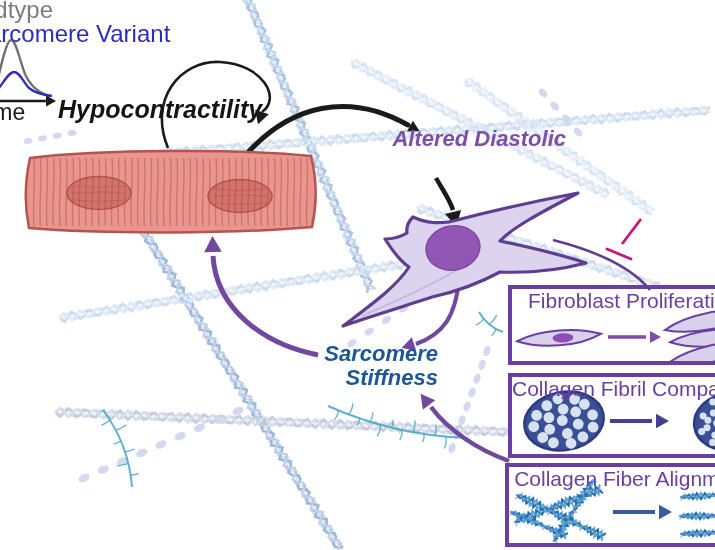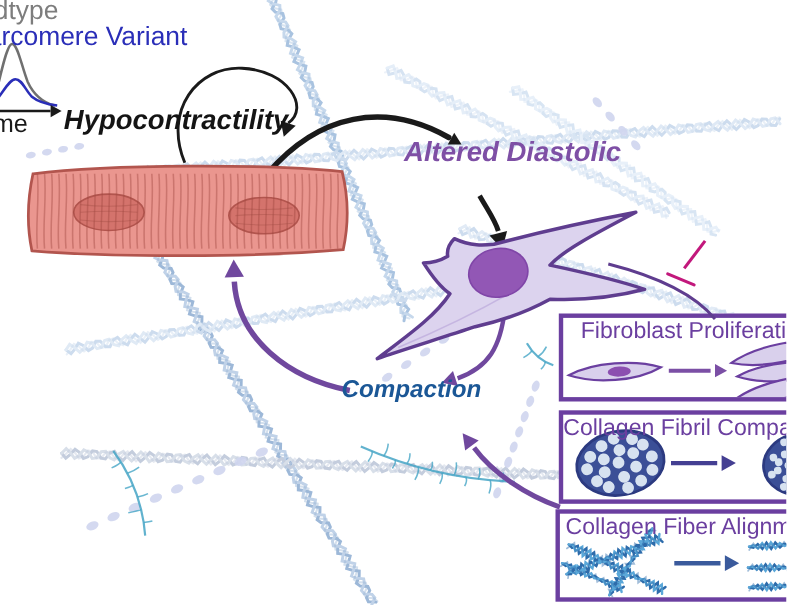--- a/index.html
+++ b/index.html
@@ -1,27 +1,27 @@
 <!DOCTYPE html>
 <html><head>
 <meta charset="utf-8">
 <style>
   html,body{margin:0;padding:0;background:#fff;}
   .stage{position:relative;width:715px;height:550px;overflow:hidden;background:#ffffff;
          font-family:"Liberation Sans",sans-serif;}
   svg.layer{position:absolute;left:0;top:0;}
   #bg{z-index:1;} #art{z-index:3;pointer-events:none;}
   .lbl{position:absolute;white-space:nowrap;z-index:4;}
-  .c{text-align:center;}
+  .c{text-align:right;}
   .bi{font-weight:bold;font-style:italic;}
   .wildtype{left:-39px;top:-4px;font-size:24px;color:#7d7d7d;}
   .variant{left:-28px;top:20px;font-size:24px;color:#2a2eb8;}
   .timelbl{left:-25px;top:99px;font-size:23px;color:#1a1a1a;}
   .hypo{left:58px;top:95px;width:204px;font-size:25px;color:#141414;}
-  .altered{left:366px;top:126px;width:200px;font-size:25px;line-height:25px;color:#7e4fa5;}
+  .altered{left:366px;top:126px;width:200px;font-size:22px;line-height:25px;color:#7e4fa5;}
   .stiff{left:310px;top:342px;width:128px;font-size:22px;line-height:24px;color:#1b5796;}
   .p38{left:603px;top:192px;width:95px;font-size:20px;font-weight:bold;color:#c2187c;}
   .obox{position:absolute;border:4px solid #6b3fa0;background:#fff;box-sizing:border-box;z-index:2;}
   #box1{left:508px;top:285px;width:250px;height:80px;}
   #box2{left:508px;top:373px;width:250px;height:85px;}
   #box3{left:505px;top:463px;width:253px;height:84px;}
   .obox .t{position:absolute;left:0;right:0;top:0;text-align:center;font-size:21px;line-height:24px;
            color:#6b3fa0;white-space:nowrap;z-index:2;}
   .obox svg{position:absolute;left:0;top:0;z-index:1;}
 </style>
@@ -372,15 +372,16 @@
     </svg>
 
   <div class="lbl wildtype">Wildtype</div>
   <div class="lbl variant">Sarcomere Variant</div>
   <div class="lbl timelbl">Time</div>
   <div class="lbl hypo bi c">Hypocontractility</div>
   <div class="lbl altered bi c">
     <div>Altered Diastolic</div>
   </div>
   <div class="lbl stiff bi c">
-    <div>Compaction</div>
+    <div>Sarcomere</div>
+    <div>Stiffness</div>
   </div>
 </div>
 
 </body></html>

